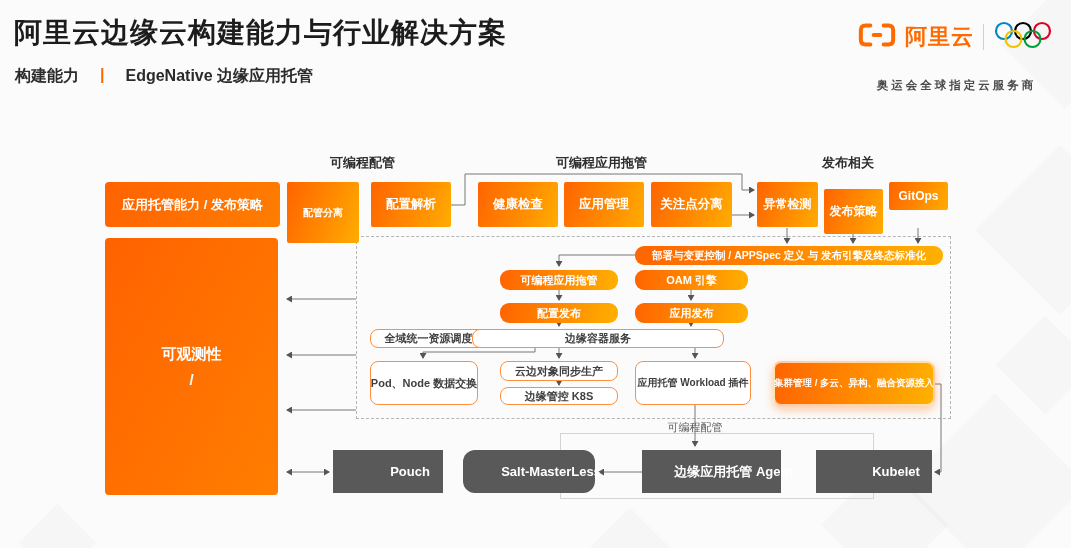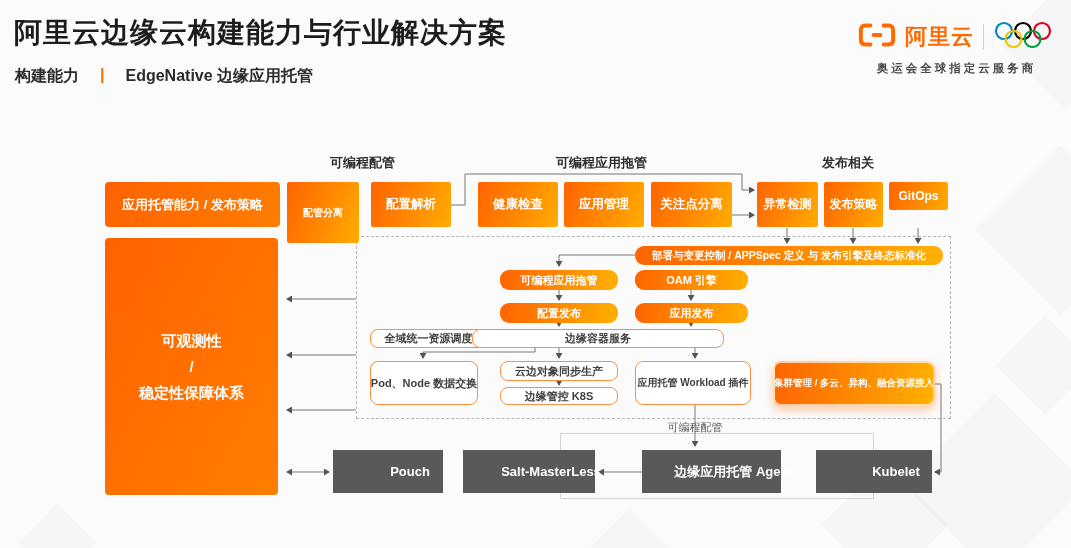--- a/index.html
+++ b/index.html
@@ -10,21 +10,21 @@
 
   
   .page-title{position:absolute;left:14px;top:14px;font-size:28px;font-weight:700;color:#1c1c1c;letter-spacing:1px;z-index:2;}
   .subtitle{position:absolute;left:15px;top:66px;font-size:16px;font-weight:700;color:#2b2b2b;z-index:2;display:flex;align-items:flex-start;gap:21px;}
   .subtitle .div{color:#FF6A00;font-weight:700;}
 
   .brand{position:absolute;right:16px;top:20px;z-index:2;text-align:center;}
   .brand-row{display:flex;align-items:center;gap:9px;justify-content:center;}
   .brand-name{font-size:22px;font-weight:700;color:#FF6A00;letter-spacing:1px;}
   .brand-sep{width:1px;height:26px;background:#cfcfcf;}
-  .brand-tagline{margin-top:7px;font-size:11.5px;color:#4a4a4a;letter-spacing:3px;font-weight:600;white-space:nowrap;}
+  .brand-tagline{margin-top:24px;font-size:11.5px;color:#4a4a4a;letter-spacing:3px;font-weight:600;white-space:nowrap;}
 
   
   .node{position:absolute;display:flex;align-items:center;justify-content:center;text-align:center;box-sizing:border-box;z-index:2;white-space:nowrap;}
   .orange{background:linear-gradient(110deg,#FF6400 0%,#FF8A00 55%,#FFAD00 100%);color:#fff;font-weight:700;border-radius:2px;}
   .orange-solid{background:linear-gradient(120deg,#FF6200,#FF7E00);color:#fff;font-weight:700;border-radius:4px;}
   .pill{background:linear-gradient(100deg,#FF6400 0%,#FF9800 70%,#FFB100 100%);color:#fff;font-weight:700;border-radius:9px;font-size:11px;}
   .outline{background:#fff;border:1px solid #FF8F40;border-radius:8px;color:#3f3f3f;font-weight:600;font-size:11px;}
   .dark{background:#595959;color:#fff;font-weight:700;font-size:13px;padding-left:44px;}
   .group-label{position:absolute;font-size:13px;font-weight:700;color:#2e2e2e;z-index:2;text-align:left;}
 
@@ -119,42 +119,41 @@
     </g>
   </svg>
 
   <div class="node orange-solid" style="left:105px;top:182px;width:175px;height:45px;font-size:13px;">应用托管能力 / 发布策略</div>
   <div class="node orange" style="left:287px;top:182px;width:72px;height:61px;font-size:10px;">配管分离</div>
   <div class="node orange" style="left:371px;top:182px;width:80px;height:45px;font-size:12.5px;">配置解析</div>
   <div class="node orange" style="left:478px;top:182px;width:80px;height:45px;font-size:12.5px;">健康检查</div>
   <div class="node orange" style="left:564px;top:182px;width:80px;height:45px;font-size:12.5px;">应用管理</div>
   <div class="node orange" style="left:651px;top:182px;width:81px;height:45px;font-size:12.5px;">关注点分离</div>
   <div class="node orange" style="left:757px;top:182px;width:61px;height:45px;font-size:12px;">异常检测</div>
-  <div class="node orange" style="left:824px;top:182px;width:59px;height:45px;font-size:12px;">发布策略</div>
+  <div class="node orange" style="left:824px;top:189px;width:59px;height:45px;font-size:12px;">发布策略</div>
   <div class="node orange" style="left:889px;top:182px;width:59px;height:28px;font-size:12px;">GitOps</div>
 
   <div class="node orange-solid" style="left:105px;top:238px;width:173px;height:257px;flex-direction:column;font-size:15px;line-height:26px;">
     <span>可观测性</span>
     <span>/</span>
-    <span>稳定性保障体系</span>
   </div>
 
   <div class="node pill" style="left:635px;top:246px;width:308px;height:19px;font-size:10.5px;">部署与变更控制 / APPSpec 定义 与 发布引擎及终态标准化</div>
   <div class="node pill" style="left:500px;top:270px;width:118px;height:20px;">可编程应用拖管</div>
   <div class="node pill" style="left:635px;top:270px;width:113px;height:20px;">OAM 引擎</div>
   <div class="node pill" style="left:500px;top:303px;width:118px;height:20px;">配置发布</div>
   <div class="node pill" style="left:635px;top:303px;width:113px;height:20px;">应用发布</div>
 
   <div class="node outline" style="left:370px;top:329px;width:117px;height:19px;">全域统一资源调度</div>
   <div class="node outline" style="left:472px;top:329px;width:252px;height:19px;">边缘容器服务</div>
   <div class="node outline" style="left:370px;top:361px;width:108px;height:44px;">Pod、Node 数据交换</div>
   <div class="node outline" style="left:500px;top:361px;width:118px;height:20px;">云边对象同步生产</div>
   <div class="node outline" style="left:500px;top:387px;width:118px;height:18px;">边缘管控 K8S</div>
   <div class="node outline" style="left:635px;top:361px;width:116px;height:44px;font-size:10px;">应用托管 Workload 插件</div>
 
   <div class="node pill" style="left:773px;top:361px;width:162px;height:45px;font-size:9.5px;border:2px solid rgba(255,255,255,0.65);border-radius:8px;box-shadow:0 4px 10px rgba(255,106,0,0.35);">集群管理 / 多云、异构、融合资源接入</div>
 
   <div class="node dark" style="left:333px;top:450px;width:110px;height:43px;">Pouch</div>
-  <div class="node dark" style="left:463px;top:450px;width:132px;height:43px;">Salt-MasterLess</div>
+  <div class="node dark" style="left:463px;top:450px;width:132px;height:43px;border-radius:12px;">Salt-MasterLess</div>
   <div class="node dark" style="left:642px;top:450px;width:139px;height:43px;">边缘应用托管 Agent</div>
   <div class="node dark" style="left:816px;top:450px;width:116px;height:43px;">Kubelet</div>
 
 </div>
 
 </body></html>

